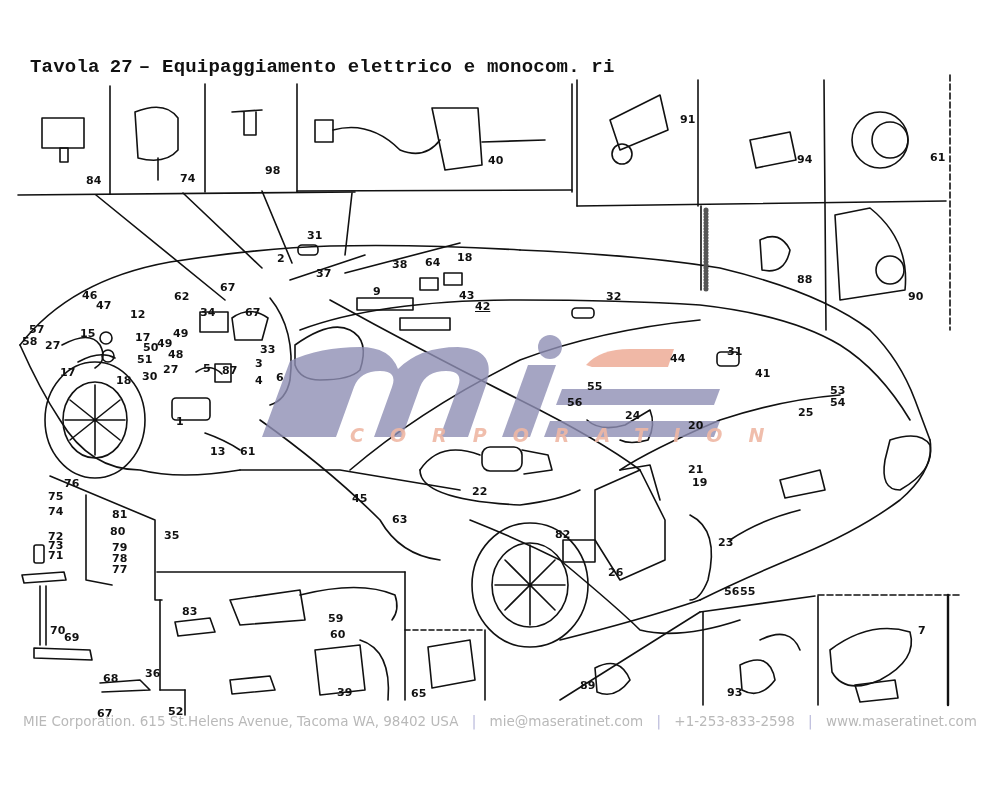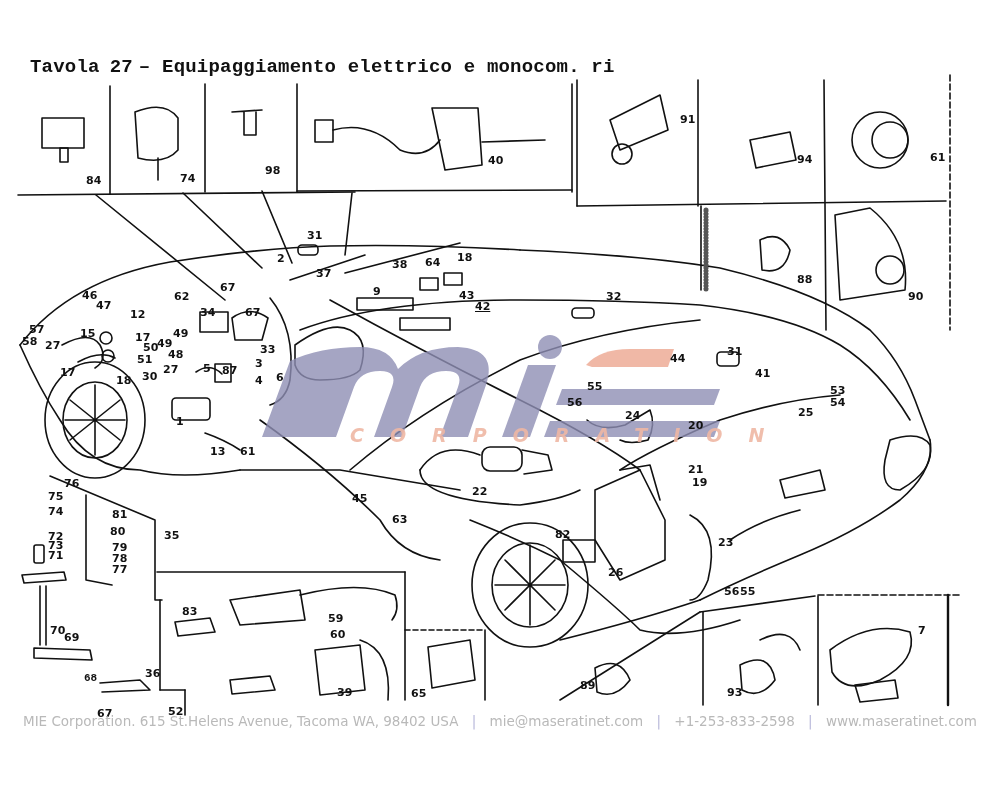--- a/index.html
+++ b/index.html
@@ -266,21 +266,21 @@
     <div class="callout" style="left: 48px; top: 531px;">72</div>
     <div class="callout" style="left: 48px; top: 550px;">71</div>
     <div class="callout" style="left: 50px; top: 581px; margin-top: 44px;">70</div>
     <div class="callout" style="left: 112px; top: 509px;">81</div>
     <div class="callout" style="left: 110px; top: 526px;">80</div>
     <div class="callout" style="left: 112px; top: 542px;">79</div>
     <div class="callout" style="left: 112px; top: 553px;">78</div>
     <div class="callout" style="left: 112px; top: 564px;">77</div>
     <div class="callout" style="left: 164px; top: 530px;">35</div>
     <div class="callout" style="left: 64px; top: 632px;">69</div>
-    <div class="callout" style="left: 84px; top: 673px; font-family: Liberation Mono, monospace;">68</div>
+    <div class="callout" style="left: 103px; top: 673px;">68</div>
     <div class="callout" style="left: 145px; top: 668px;">36</div>
     <div class="callout" style="left: 168px; top: 668px; margin-top: 38px;">52</div>
     <div class="callout" style="left: 97px; top: 708px;">67</div>
     <div class="callout" style="left: 182px; top: 606px;">83</div>
     <div class="callout" style="left: 328px; top: 613px;">59</div>
     <div class="callout" style="left: 330px; top: 629px;">60</div>
     <div class="callout" style="left: 337px; top: 687px;">39</div>
     <div class="callout" style="left: 411px; top: 688px;">65</div>
     <div class="callout" style="left: 580px; top: 680px;">89</div>
     <div class="callout" style="left: 727px; top: 687px;">93</div>

